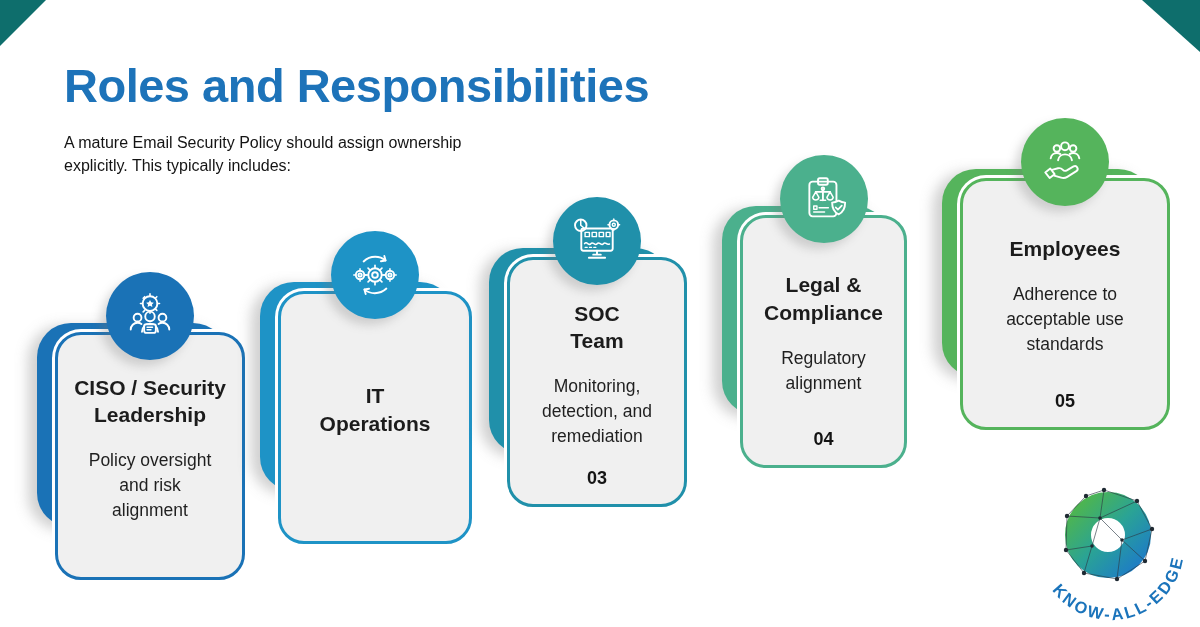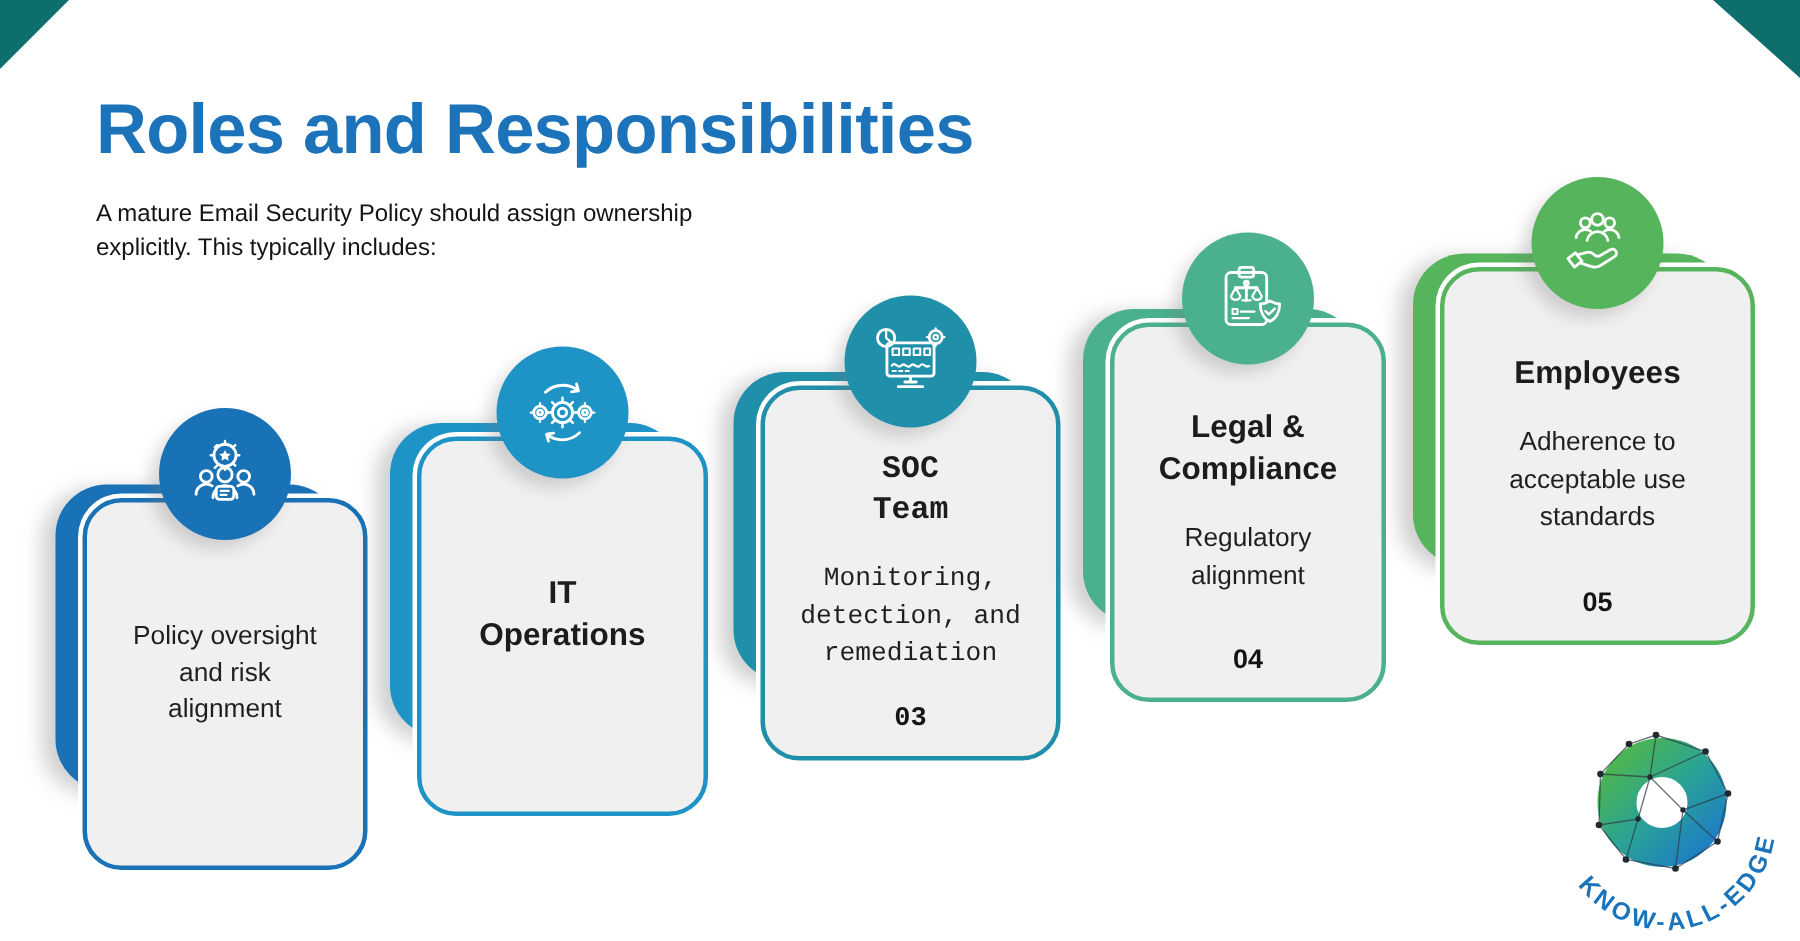--- a/index.html
+++ b/index.html
@@ -20,22 +20,22 @@
   }
   .page-subtitle{
     position:absolute;left:64px;top:131px;
     font-size:16px;line-height:1.45;font-weight:500;color:#141414;
     white-space:pre-line;margin:0;
   }
 
   .card-wrap{position:absolute;}
   .c1{left:55px;top:332px;width:190px;height:248px;}
   .c2{left:278px;top:291px;width:194px;height:253px;}
-  .c3{left:507px;top:257px;width:200px;height:250px;font-family:Liberation Mono, monospace;}
-  .c4{left:740px;top:215px;width:184px;height:253px;}
+  .c3{left:507px;top:257px;width:180px;height:250px;}
+  .c4{left:740px;top:215px;width:167px;height:253px;}
   .c5{left:960px;top:178px;width:210px;height:252px;}
 
   .card-back{
     position:absolute;left:-18px;top:-9px;width:100%;height:calc(100% - 44px);
     border-radius:34px;background:#888;
     box-shadow:-9px 3px 13px rgba(120,120,120,.35);
   }
   .card-main{
     position:absolute;left:0;top:0;right:0;bottom:0;
     background:#f0f0f0;border:3.5px solid #888;border-radius:26px;
@@ -73,20 +73,22 @@
 <div class="corner-tri tri-tl" style="border-top-color: rgb(14, 110, 108);"></div>
 <div class="corner-tri tri-tr" style="border-top-color: rgb(14, 110, 108);"></div>
 
 <h1 class="page-title" style="color: rgb(29, 115, 185);">Roles and Responsibilities</h1>
 <p class="page-subtitle">A mature Email Security Policy should assign ownership
 explicitly. This typically includes:</p>
 
 <div class="card-wrap c1">
   <div class="card-back" style="background: rgb(26, 114, 182);"></div>
   <div class="card-main" style="border-color: rgb(26, 114, 182);">
+    <div class="card-title">CISO / Security
+Leadership</div>
     <div class="card-desc">Policy oversight
 and risk
 alignment</div>
   </div>
   <div class="icon-circle" style="background: rgb(26, 114, 182);">
     <svg viewBox="0 0 48 48" fill="none" stroke="#ffffff" stroke-width="1.9" stroke-linecap="round" stroke-linejoin="round">
       <circle cx="24" cy="12.5" r="6.8"></circle>
       <path d="M24 3.6v2M24 19.4v2M32.8 12.5h-2M17.2 12.5h-2M30.3 6.2l-1.4 1.4M19.1 18.8l-1.4 1.4M30.3 18.8l-1.4-1.4M19.1 6.2l-1.4 1.4" stroke-width="1.6"></path>
       <path d="M24 9.2l1.1 2.2 2.4.3-1.7 1.7.4 2.4-2.2-1.2-2.2 1.2.4-2.4-1.7-1.7 2.4-.3z" fill="#ffffff" stroke="none"></path>
       <circle cx="12.5" cy="25.5" r="3.6"></circle>

